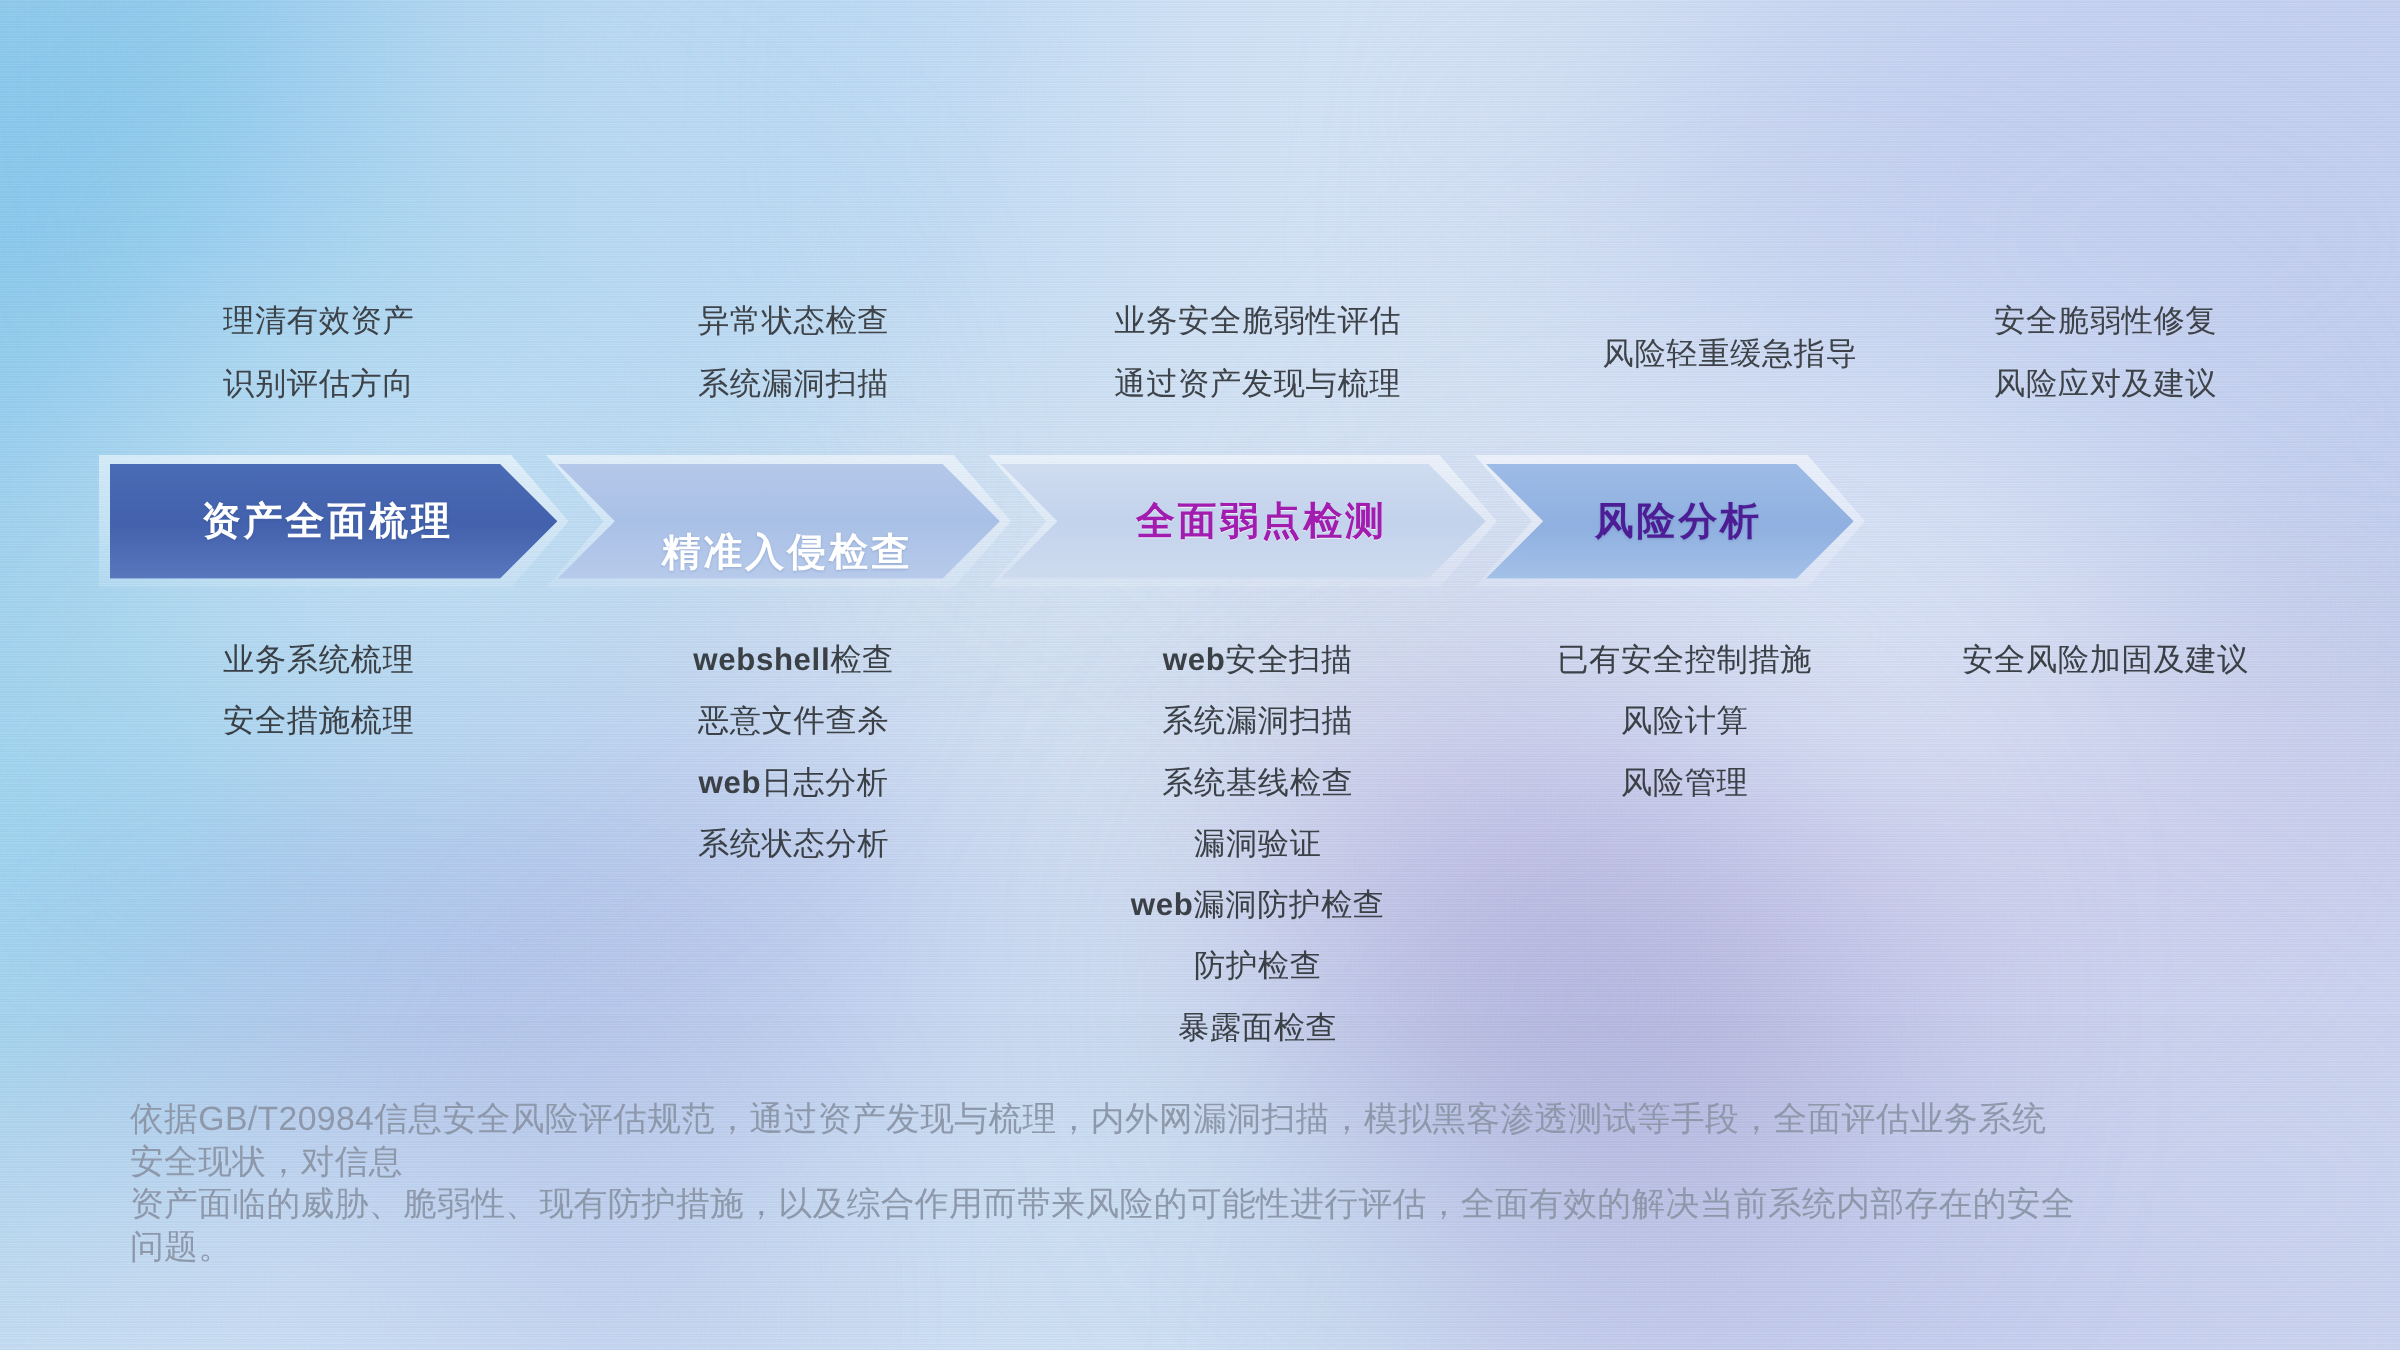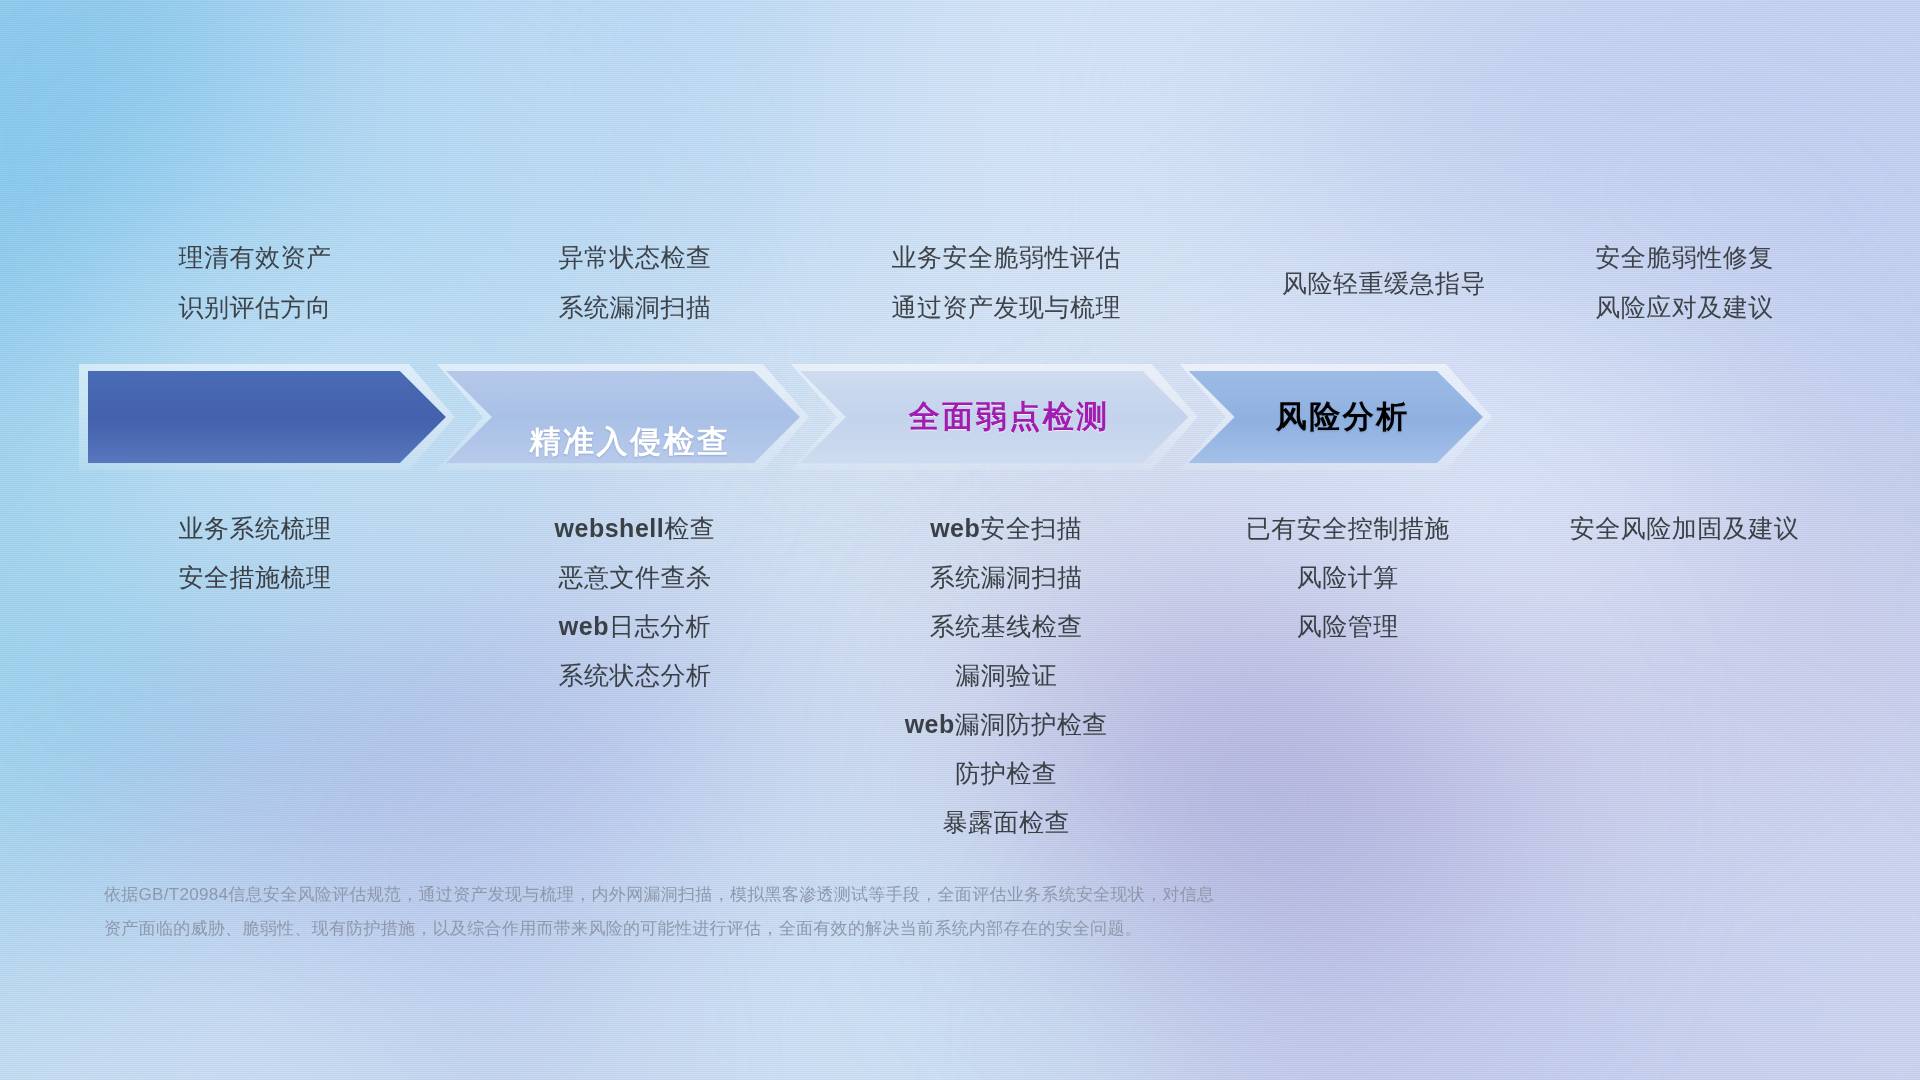--- a/index.html
+++ b/index.html
@@ -37,21 +37,21 @@
   .toplist{color:#3d4349;font-size:25px;line-height:50px;letter-spacing:.5px;white-space:nowrap;}
   .botlist{color:#3a4046;font-size:25px;line-height:49px;letter-spacing:.5px;white-space:nowrap;}
   .lat{font-weight:bold;}
 
   
   #band{position:absolute;left:88px;top:371px;width:1774px;height:92px;}
   .seg{position:absolute;top:0;height:92px;display:flex;align-items:center;justify-content:center;}
   .seg .capsule{position:absolute;inset:0;}
   .seg .ttl{position:relative;z-index:3;font-size:31px;font-weight:bold;letter-spacing:2.5px;white-space:nowrap;}
 
-  .footer{position:absolute;left:104px;top:878px;width:1560px;color:#8e98ab;font-size:17px;line-height:34px;letter-spacing:.3px;}
+  .footer{position:absolute;left:104px;top:878px;width:1560px;color:#8e98ab;font-size:27px;line-height:34px;letter-spacing:.3px;}
 </style>
 </head>
 <body>
 
 <div id="bg">
   <div class="blob b1"></div>
     <div class="blob b2"></div>
     <div class="blob b3"></div>
   <div class="blob b4"></div>
     <div class="blob b5"></div>
@@ -86,35 +86,36 @@
       </div>
       <div class="col" style="left: 1364.48px; width: 640px; top: 232px;">
         <div class="toplist">安全脆弱性修复</div>
         <div class="toplist">风险应对及建议</div>
       </div>
     </div>
   <div id="band">
       <div class="seg" style="left: 0px; width: 357.879px;">
         <div class="capsule" style="left: -9px; top: -7px; width: calc(100% + 18px); height: calc(100% + 14px); background: linear-gradient(rgba(255, 255, 255, 0.62), rgba(255, 255, 255, 0.14)); clip-path: polygon(0px 0px, calc(100% - 46px) 0px, 100% 50%, calc(100% - 46px) 100%, 0px 100%); opacity: 0.85; z-index: 1;"></div>
         <div class="capsule" style="background: linear-gradient(rgb(74, 107, 181) 0%, rgb(67, 97, 172) 52%, rgb(88, 119, 189) 100%); clip-path: polygon(0px 0px, calc(100% - 46px) 0px, 100% 50%, calc(100% - 46px) 100%, 0px 100%); z-index: 2;"></div>
+        <div class="ttl" style="color: rgb(255, 255, 255); text-shadow: rgba(40, 62, 120, 0.22) 0px 1px 2px; margin-left: -10px;">资产全面梳理</div>
       </div>
       <div class="seg" style="left: 357.879px; width: 354.03px; align-items: flex-end;">
         <div class="capsule" style="left: -9px; top: -7px; width: calc(100% + 18px); height: calc(100% + 14px); background: linear-gradient(rgba(255, 255, 255, 0.62), rgba(255, 255, 255, 0.14)); clip-path: polygon(0px 0px, calc(100% - 46px) 0px, 100% 50%, calc(100% - 46px) 100%, 0px 100%, 46px 50%); opacity: 0.85; z-index: 1;"></div>
         <div class="capsule" style="background: linear-gradient(rgb(181, 200, 234) 0%, rgb(169, 192, 230) 50%, rgb(183, 202, 235) 100%); clip-path: polygon(0px 0px, calc(100% - 46px) 0px, 100% 50%, calc(100% - 46px) 100%, 0px 100%, 46px 50%); z-index: 2;"></div>
         <div class="ttl" style="color: rgb(255, 255, 255); text-shadow: rgba(40, 62, 120, 0.22) 0px 1px 2px; margin-left: 14px;">精准入侵检查</div>
       </div>
       <div class="seg" style="left: 711.909px; width: 388.664px;">
         <div class="capsule" style="left: -9px; top: -7px; width: calc(100% + 18px); height: calc(100% + 14px); background: linear-gradient(rgba(255, 255, 255, 0.62), rgba(255, 255, 255, 0.14)); clip-path: polygon(0px 0px, calc(100% - 46px) 0px, 100% 50%, calc(100% - 46px) 100%, 0px 100%, 46px 50%); opacity: 0.85; z-index: 1;"></div>
         <div class="capsule" style="background: linear-gradient(rgb(207, 220, 240) 0%, rgb(195, 211, 236) 50%, rgb(206, 219, 239) 100%); clip-path: polygon(0px 0px, calc(100% - 46px) 0px, 100% 50%, calc(100% - 46px) 100%, 0px 100%, 46px 50%); z-index: 2;"></div>
         <div class="ttl" style="color: #a21caf; text-shadow: rgba(255, 255, 255, 0.65) 0px 1px 0px; margin-left: 30px;">全面弱点检测</div>
       </div>
       <div class="seg" style="left: 1100.57px; width: 294.384px;">
         <div class="capsule" style="left: -9px; top: -7px; width: calc(100% + 18px); height: calc(100% + 14px); background: linear-gradient(rgba(255, 255, 255, 0.62), rgba(255, 255, 255, 0.14)); clip-path: polygon(0px 0px, calc(100% - 46px) 0px, 100% 50%, calc(100% - 46px) 100%, 0px 100%, 46px 50%); opacity: 0.85; z-index: 1;"></div>
         <div class="capsule" style="background: linear-gradient(rgb(157, 187, 230) 0%, rgb(143, 176, 224) 55%, rgb(163, 192, 232) 100%); clip-path: polygon(0px 0px, calc(100% - 46px) 0px, 100% 50%, calc(100% - 46px) 100%, 0px 100%, 46px 50%); z-index: 2;"></div>
-        <div class="ttl" style="color: #000000; text-shadow: rgba(40, 62, 120, 0.22) 0px 1px 2px; margin-left: 14px;">风险分析</div>
+        <div class="ttl" style="color: #4c1d95; text-shadow: rgba(40, 62, 120, 0.22) 0px 1px 2px; margin-left: 14px;">风险分析</div>
       </div>
     </div>
   <div id="bottom-labels">
       <div class="col" style="left: -65.0607px; width: 640px; top: 504px;">
         <div class="botlist">业务系统梳理</div>
         <div class="botlist">安全措施梳理</div>
       </div>
       <div class="col" style="left: 314.894px; width: 640px; top: 504px;">
         <div class="botlist"><span class="lat">webshell</span><span>检查</span></div>
         <div class="botlist">恶意文件查杀</div>

